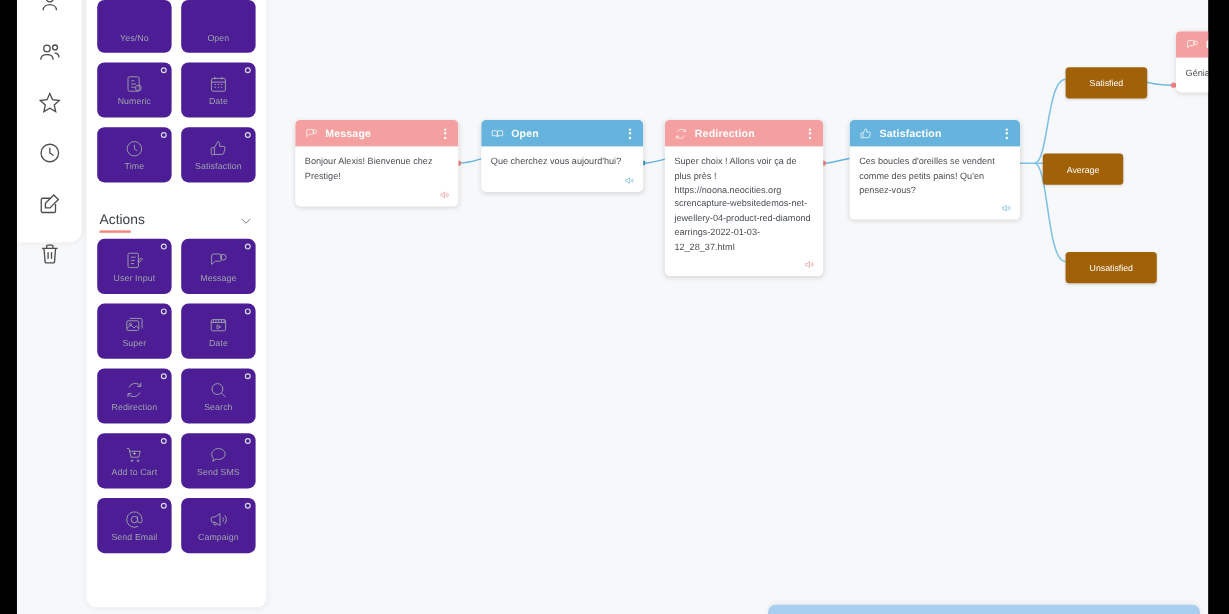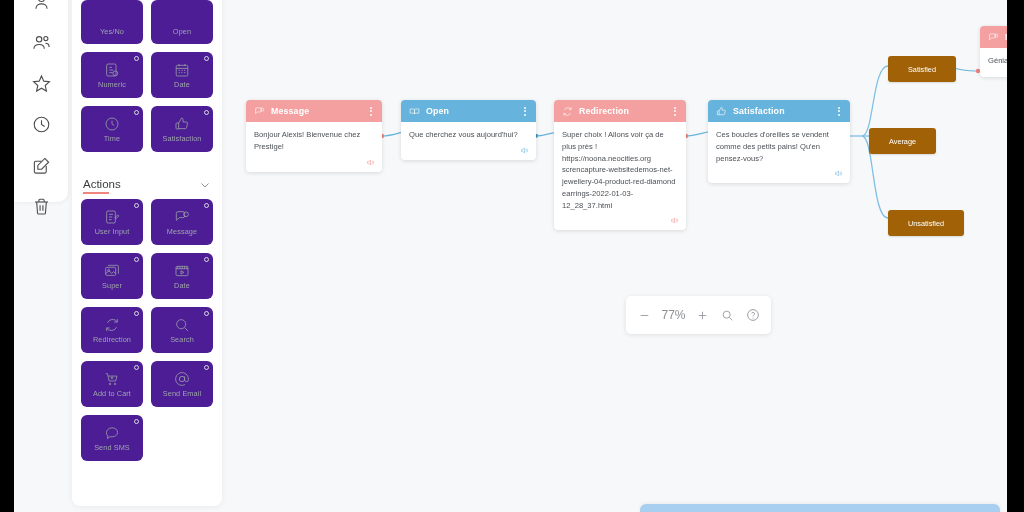--- a/index.html
+++ b/index.html
@@ -396,37 +396,48 @@
                 <circle cx="16.6" cy="19.4" r="1.1"></circle>
               </svg>
           </div>
           <div class="tile-label">Add to Cart</div>
         </div>
 
         <div class="tile tall">
           <span class="tile-dot"></span>
           <div class="tile-icon">
             <svg viewBox="0 0 24 24">
+                <path d="M12 4.2c4.7 0 8.4 3 8.4 6.8s-3.7 6.8-8.4 6.8a10 10 0 0 1-2.8-.4L5 20.2l1-3.6a6.5 6.5 0 0 1-2.4-5c0-3.8 3.7-7.4 8.4-7.4z"></path>
+              </svg>
+          </div>
+          <div class="tile-label">Send SMS</div>
+        </div>
+
+        <div class="tile tall">
+          <span class="tile-dot"></span>
+          <div class="tile-icon">
+            <svg viewBox="0 0 24 24">
                 <circle cx="12" cy="12" r="4"></circle>
                 <path d="M16 8v5.2a2.8 2.8 0 0 0 5.6 0V12A9.6 9.6 0 1 0 16.6 20.4"></path>
               </svg>
           </div>
           <div class="tile-label">Send Email</div>
         </div>
 
         <div class="tile tall">
           <span class="tile-dot"></span>
           <div class="tile-icon">
             <svg viewBox="0 0 24 24">
-                <path d="M12 4.2c4.7 0 8.4 3 8.4 6.8s-3.7 6.8-8.4 6.8a10 10 0 0 1-2.8-.4L5 20.2l1-3.6a6.5 6.5 0 0 1-2.4-5c0-3.8 3.7-7.4 8.4-7.4z"></path>
-              </svg>
-          </div>
-          <div class="tile-label">Send SMS</div>
-        </div>
-
+                <path d="M3 10.4v3.2a1.6 1.6 0 0 0 1.6 1.6h2.8L14 19.4V4.6L7.4 8.8H4.6A1.6 1.6 0 0 0 3 10.4z"></path>
+                <path d="M6.6 15.2v3.4h3.2"></path>
+                <path d="M17.4 9.2a4 4 0 0 1 0 5.6M19.8 6.8a7.2 7.2 0 0 1 0 10.4"></path>
+              </svg>
+          </div>
+          <div class="tile-label">Campaign</div>
+        </div>
 
       </div>
     </div>
 
     <div class="canvas">
 
       <svg class="edges" viewBox="0 0 771 512" preserveAspectRatio="none">
 
         <path d="M146,136 C160,136 168,129 186,129" stroke="#66b3dd" fill="none" stroke-width="1.2"></path>
         <circle cx="146" cy="136" r="2.2" fill="#f0817f"></circle>
@@ -564,43 +575,17 @@
               </svg>
           </span>
           <span class="node-title">Mes</span>
         </div>
         <div class="node-body">Génial! J panier! A</div>
         <div class="spk"></div>
       </div>
 
     </div>
 
-    <div class="zoombar">
-      <span class="zb">
-        <svg width="13" height="13" viewBox="0 0 24 24">
-            <path d="M5 12h14"></path>
-          </svg>
-      </span>
-      <span class="zoom-val">77%</span>
-      <span class="zb">
-        <svg width="13" height="13" viewBox="0 0 24 24">
-            <path d="M12 5v14M5 12h14"></path>
-          </svg>
-      </span>
-      <span class="zb">
-        <svg width="13" height="13" viewBox="0 0 24 24">
-            <circle cx="10.5" cy="10.5" r="6.5"></circle>
-            <path d="M15.4 15.4 21 21"></path>
-          </svg>
-      </span>
-      <span class="zb">
-        <svg width="14" height="14" viewBox="0 0 24 24">
-            <circle cx="12" cy="12" r="9.2"></circle>
-            <path d="M9.4 9.2a2.7 2.7 0 0 1 5.2 1c0 1.9-2.6 2.2-2.6 4"></path>
-            <circle cx="12" cy="17.2" r=".9" fill="#8b9096" stroke="none"></circle>
-          </svg>
-      </span>
-    </div>
 
     <div class="bottom-bar"></div>
 
   </div>
 </div>
 
 </body></html>

